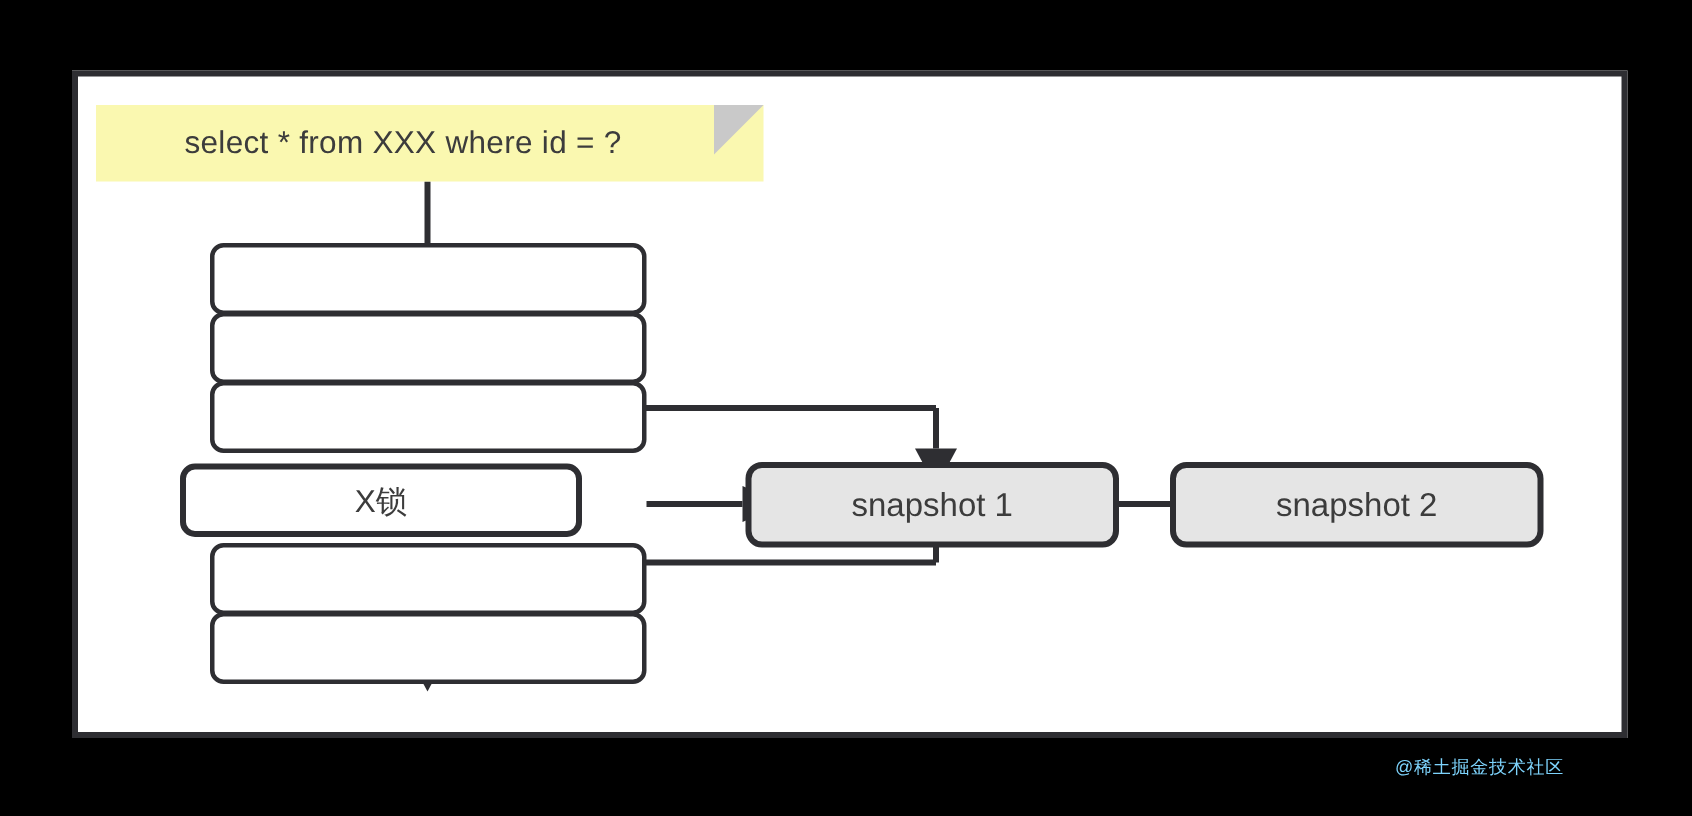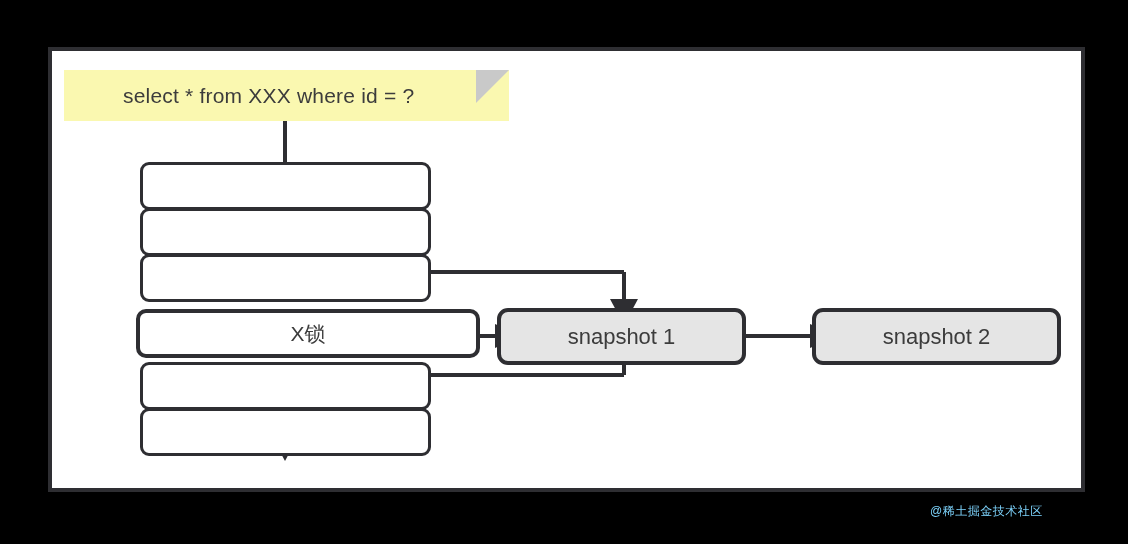--- a/index.html
+++ b/index.html
@@ -156,37 +156,37 @@
     </div>
 
     <div class="row-box" style="left:88px; top:157px; width:291px; height:48px;">
       <div class="row-label"></div>
     </div>
 
     <div class="row-box" style="left:88px; top:203px; width:291px; height:48px;">
       <div class="row-label"></div>
     </div>
 
-    <div class="row-box lock-row" style="left:84px; top:258px; width:344px; height:49px;">
+    <div class="row-box lock-row" style="left:68px; top:258px; width:268px; height:49px;">
       <div class="row-label">X锁</div>
     </div>
 
     <div class="row-box" style="left:88px; top:311px; width:291px; height:48px;">
       <div class="row-label"></div>
     </div>
 
     <div class="row-box" style="left:88px; top:357px; width:291px; height:48px;">
       <div class="row-label"></div>
     </div>
 
     <div class="snap-box" style="left:445px; top:257px; width:249px; height:57px;">
       <div class="snap-label">snapshot 1</div>
     </div>
 
-    <div class="snap-box" style="left:760px; top:257px; width:249px; height:57px;">
+    <div class="snap-box" style="left:728px; top:257px; width:249px; height:57px;">
       <div class="snap-label">snapshot 2</div>
     </div>
 
     <div id="sticky-note">
       <div class="note-text">select * from XXX where id = ?</div>
     </div>
     <div id="note-fold"></div>
 
   </div>
 

